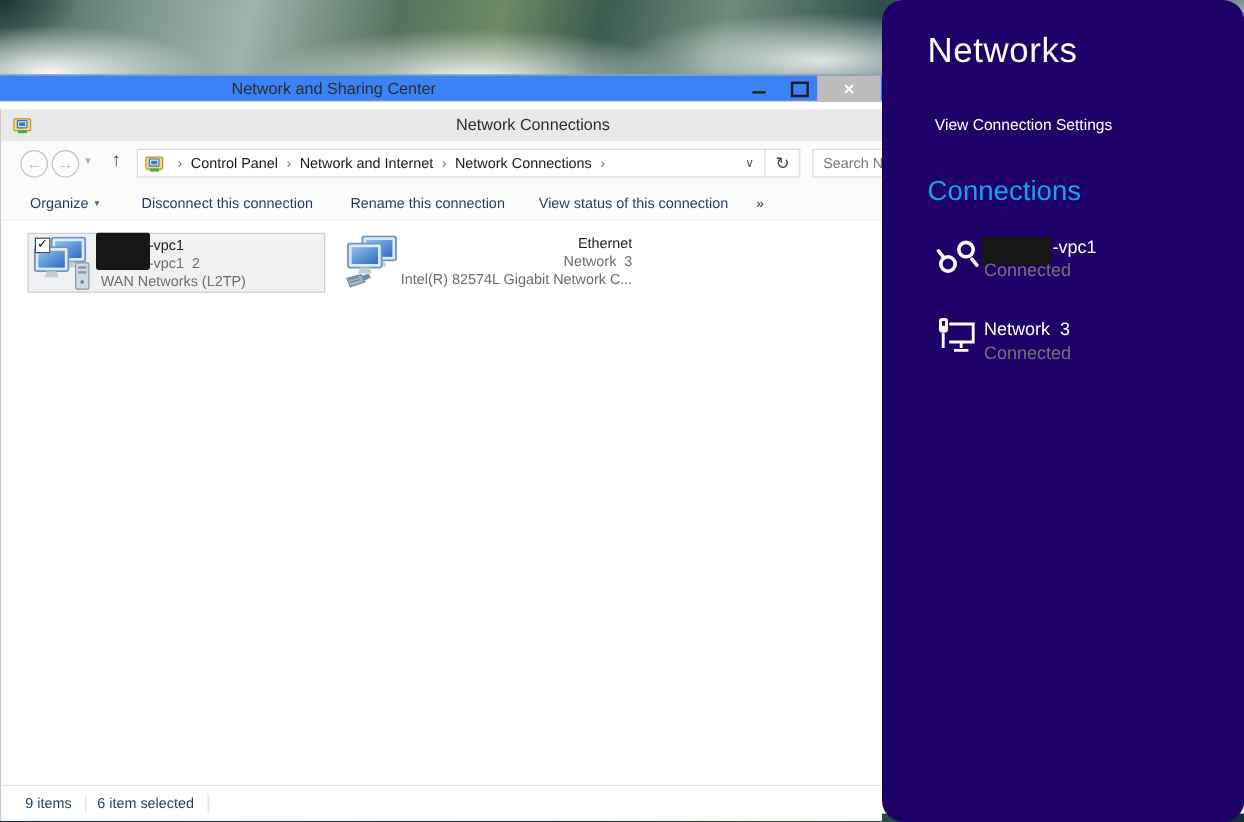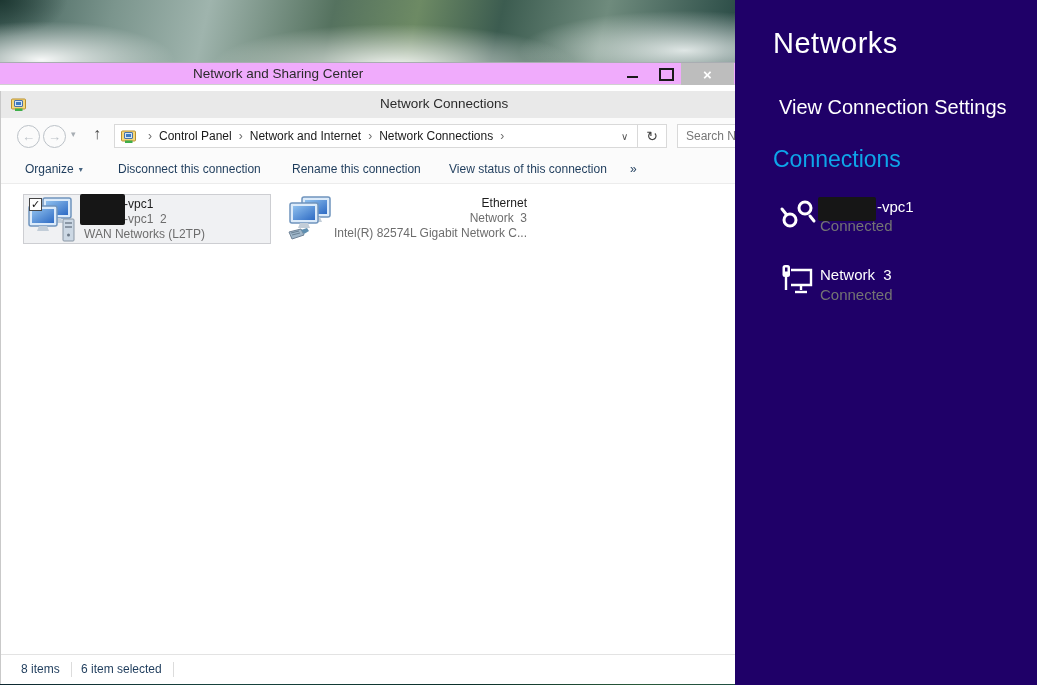--- a/index.html
+++ b/index.html
@@ -13,21 +13,21 @@
       radial-gradient(ellipse 260px 60px at 38% 105%, rgba(255,255,255,.9), rgba(255,255,255,0) 70%),
       radial-gradient(ellipse 230px 55px at 66% 80%, rgba(250,253,253,.85), rgba(255,255,255,0) 72%),
       radial-gradient(ellipse 170px 70px at 88% 55%, rgba(235,244,244,.8), rgba(255,255,255,0) 70%),
       radial-gradient(ellipse 120px 60px at 100% 20%, rgba(220,235,238,.7), rgba(255,255,255,0) 75%),
       radial-gradient(ellipse 90px 50px at 0% 0%, rgba(20,45,40,.8), rgba(20,45,40,0) 75%),
       linear-gradient(103deg,#3f5e57 0%,#7b958d 11%,#9fb4ad 20%,#55725f 32%,#6d8a64 40%,#3c5c50 48%,#6f8b7d 58%,#2e4f49 70%,#486f6e 81%,#24444a 91%,#152f38 100%);}
   .desktop-bottom{position:absolute;left:0;top:678px;width:1037px;height:7px;
     background:linear-gradient(90deg,#0d2830,#18443e 22%,#0b2f2a 45%,#2a5a3a 62%,#15424a 80%,#0d3033);}
 
   
-  .back-titlebar{position:absolute;left:0;top:62px;width:735px;height:23px;background:#f0abfc;
+  .back-titlebar{position:absolute;left:0;top:62px;width:735px;height:23px;background:#3b82f6;
     border-top:1px solid #a9adb2;border-bottom:1px solid #d0d0d0;box-sizing:border-box;}
   .back-title{position:absolute;left:193px;top:3px;font-size:13.5px;color:#2b2b2b;}
   .cap-btn{position:absolute;top:0;height:22px;display:flex;align-items:center;justify-content:center;cursor:default;}
   .cap-min{left:618px;width:28px;}
   .cap-min .bar{width:11px;height:2px;background:#1a1a1a;margin-top:6px;}
   .cap-max{left:652px;width:28px;}
   .cap-max .box{width:11px;height:9px;border:2px solid #1a1a1a;}
   .cap-close{left:681px;width:53px;background:#bdbdbd;color:#fff;font-size:15px;font-weight:bold;}
 
   
@@ -85,23 +85,23 @@
     box-sizing:border-box;font-size:11px;line-height:11px;text-align:center;color:#111;font-weight:bold;}
 
   .statusbar{position:absolute;left:0;top:563px;width:100%;height:30px;background:#fff;
     border-top:1px solid #e3e3e3;box-sizing:border-box;}
   .sb-text{position:absolute;top:7px;font-size:12px;color:#1e3c5c;white-space:nowrap;}
   .sb-count{left:20px;}
   .sb-sel{left:80px;}
   .sb-sep{position:absolute;top:7px;width:1px;height:15px;background:#dcdcdc;}
 
   
-  .panel{position:absolute;left:735px;top:0;width:302px;height:685px;background:#1f0068;z-index:10;}
+  .panel{position:absolute;left:735px;top:0;width:302px;height:685px;background:#1f0068;z-index:10;border-radius:18px;}
   .panel-title{position:absolute;left:38px;top:27px;font-size:29px;font-weight:300;color:#fff;letter-spacing:.5px;}
-  .panel-link{position:absolute;left:44px;top:96px;font-size:20px;color:#fff;cursor:default;}
+  .panel-link{position:absolute;left:44px;top:96px;font-size:13px;color:#fff;cursor:default;}
   .panel-section{position:absolute;left:38px;top:146px;font-size:23px;font-weight:300;color:#0ea5e9;}
   .pconn-icon{position:absolute;}
   .pconn-name{position:absolute;font-size:15px;color:#fff;white-space:pre;}
   .pconn-status{position:absolute;font-size:15px;color:#737373;}
   .panel-redact{left:83px;top:197px;width:58px;height:24px;}
 </style>
 </head>
 <body>
 
 <div class="stage">
@@ -236,21 +236,21 @@
         </svg>
         <div class="item-text">
           <div class="t-line t-name">Ethernet</div>
           <div class="t-line t-sub">Network  3</div>
           <div class="t-line t-sub">Intel(R) 82574L Gigabit Network C...</div>
         </div>
       </div>
     </div>
 
     <div class="statusbar">
-      <span class="sb-text sb-count">8 items</span>
+      <span class="sb-text sb-count">9 items</span>
       <div class="sb-sep" style="left:70px;"></div>
       <span class="sb-text sb-sel">6 item selected</span>
       <div class="sb-sep" style="left:172px;"></div>
     </div>
   </div>
 
   <div class="panel">
     <div class="panel-title">Networks</div>
     <div class="panel-link">View Connection Settings</div>
     <div class="panel-section">Connections</div>

